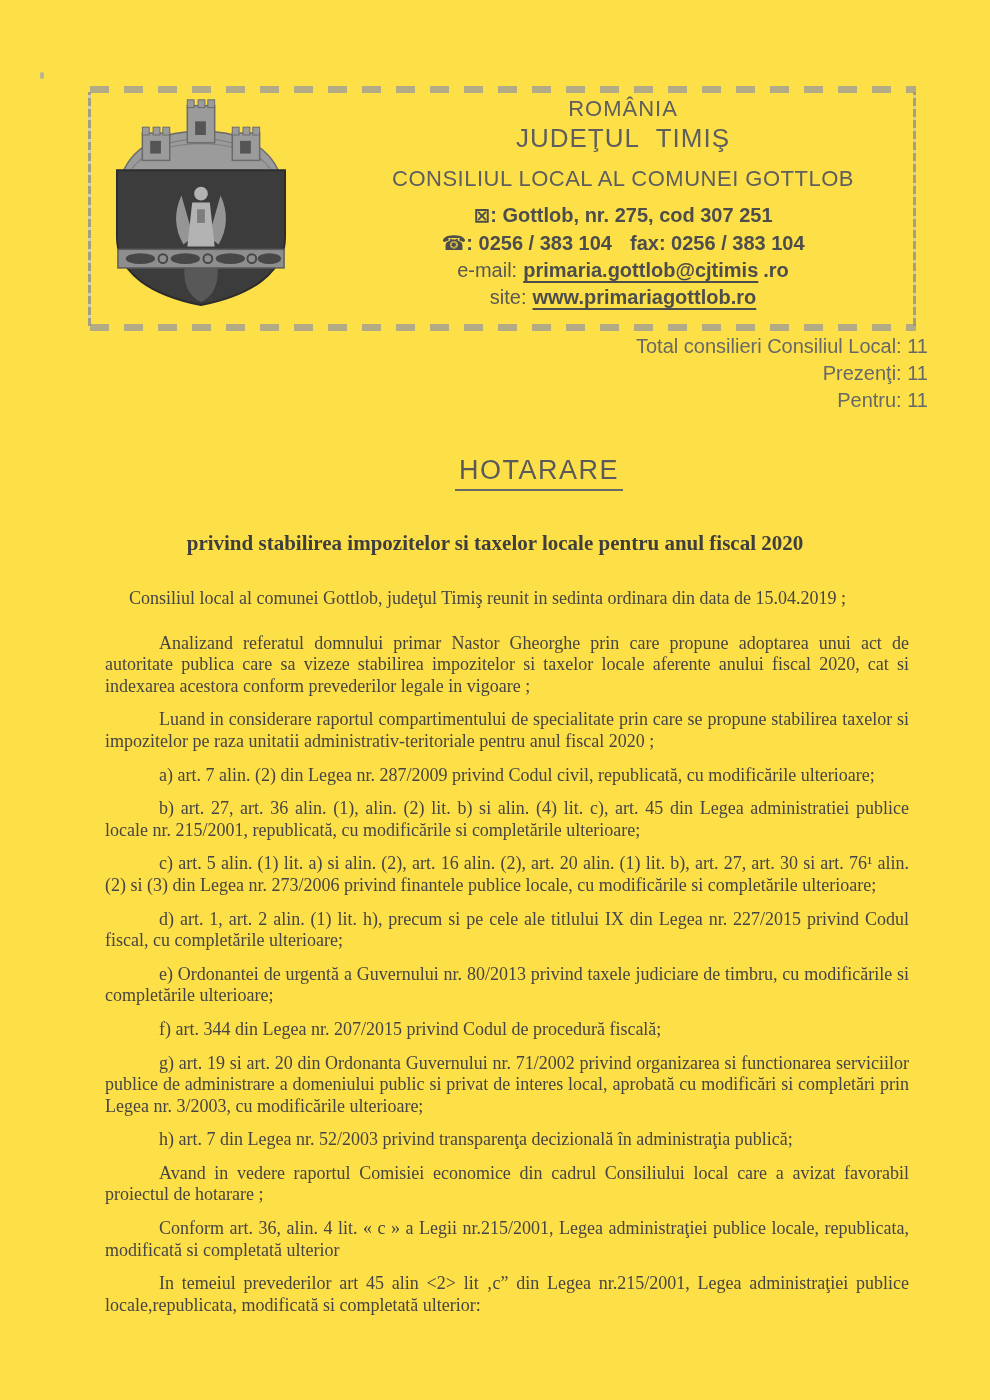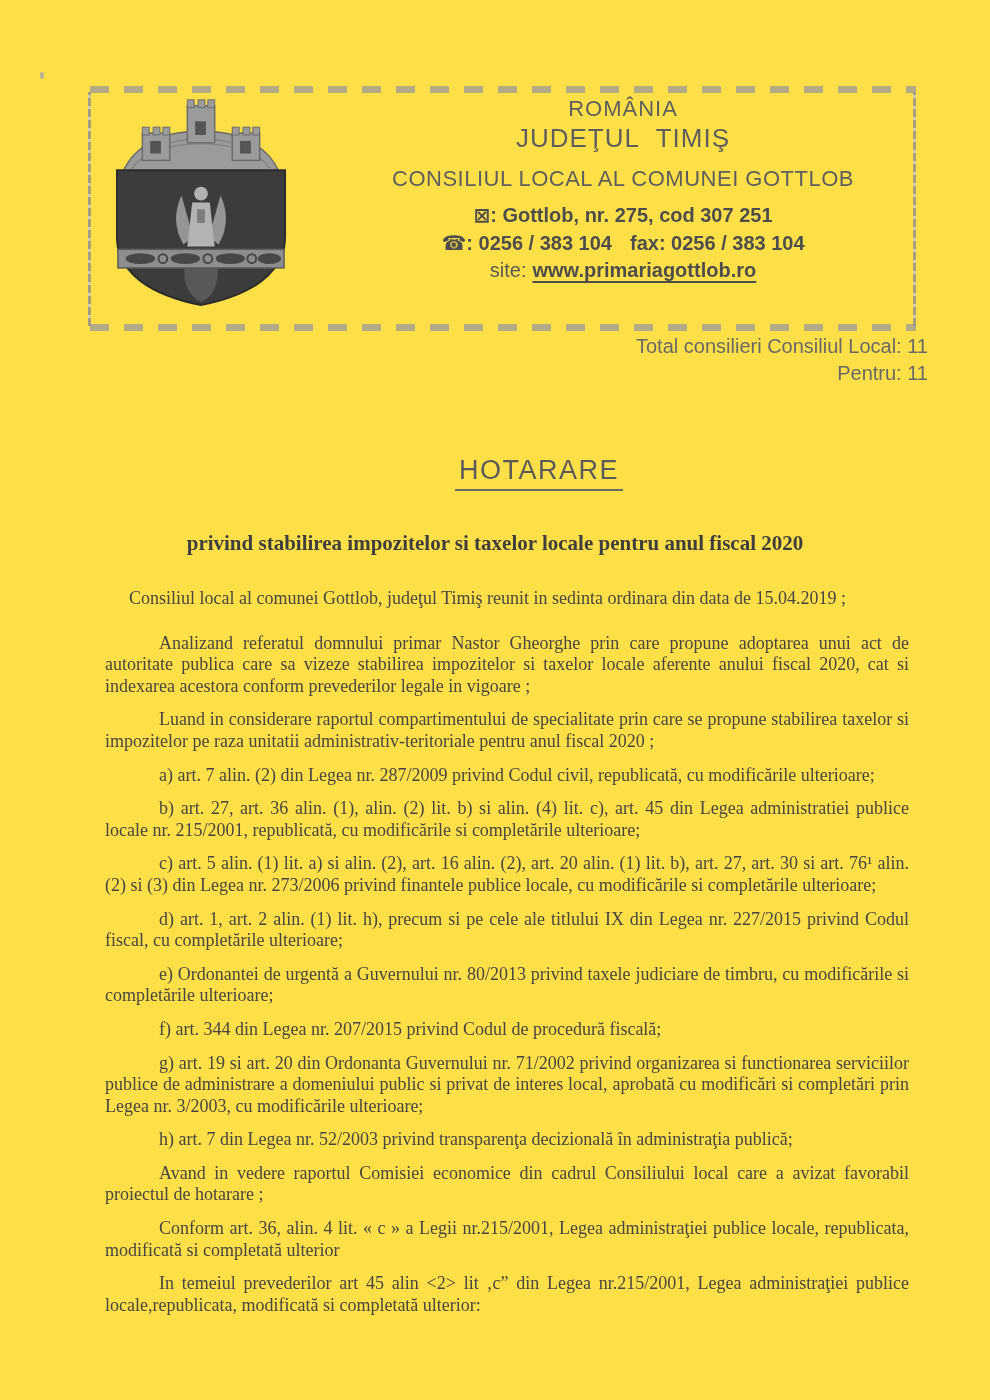--- a/index.html
+++ b/index.html
@@ -145,26 +145,30 @@
     <div class="country">ROMÂNIA</div>
     <div class="county">JUDEŢUL TIMIŞ</div>
     <div class="council">CONSILIUL LOCAL AL COMUNEI GOTTLOB</div>
     <div class="contact">
       <span class="icon">⊠</span><span>: Gottlob, nr. 275, cod 307 251</span>
     </div>
     <div class="contact">
       <span class="icon">☎</span><span>: 0256 / 383 104</span><span class="fax-part">fax: 0256 / 383 104</span>
     </div>
     <div class="contact">
+      <span class="lab">e-mail:</span><a class="lnk">primaria.gottlob@cjtimis</a><span class="suffix">.ro</span>
+    </div>
+    <div class="contact">
       <span class="lab">site:</span><a class="lnk">www.primariagottlob.ro</a>
     </div>
   </div>
 
   <div class="counters">
     <div>Total consilieri Consiliul Local: 11</div>
+    <div>Prezenţi: 11</div>
     <div>Pentru: 11</div>
   </div>
 
   <div class="title-wrap">
     <span class="title">HOTARARE</span>
   </div>
   <div class="subtitle">privind stabilirea impozitelor si taxelor locale pentru anul fiscal 2020</div>
 
   <div class="doc-body">
     <p class="intro">Consiliul local al comunei Gottlob, judeţul Timiş reunit in sedinta ordinara din data de 15.04.2019 ;</p>

